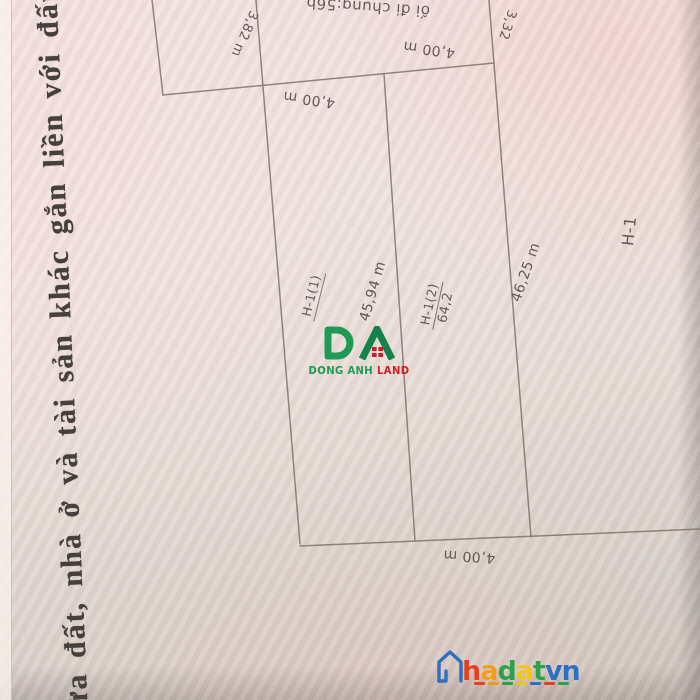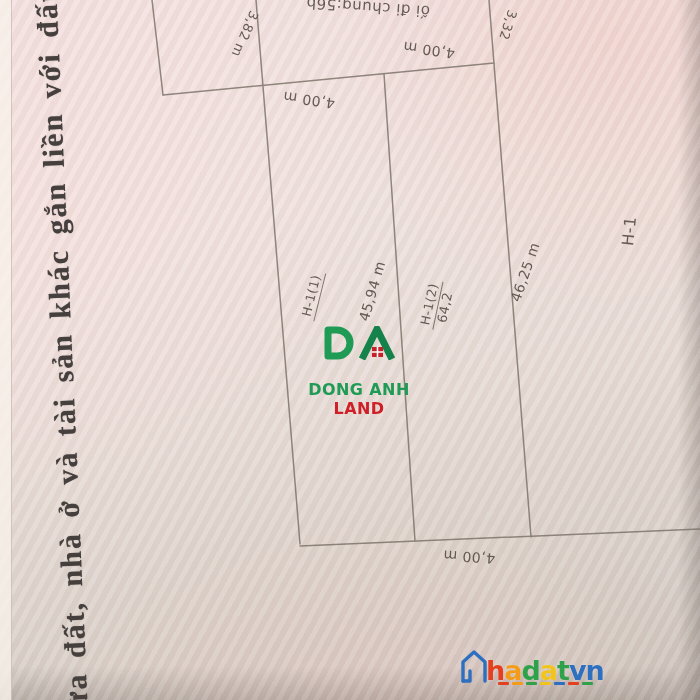--- a/index.html
+++ b/index.html
@@ -40,24 +40,24 @@
   .dim-4bot   {left:469px;top:557px;transform:translate(-50%,-50%) rotate(184deg);}
   .dim-4594   {left:372px;top:291px;transform:translate(-50%,-50%) rotate(-74deg);}
   .dim-4625   {left:525px;top:272px;transform:translate(-50%,-50%) rotate(-71deg);}
   .parcel1    {left:317px;top:297px;transform:translate(-50%,-50%) rotate(-76deg);}
   .parcel2    {left:438px;top:306px;transform:translate(-50%,-50%) rotate(-78deg);}
   .block-h1   {left:629px;top:231px;transform:translate(-50%,-50%) rotate(-84deg);font-size:16px;}
   .frac{display:flex;flex-direction:column;align-items:center;line-height:1.15;}
   .frac .num{border-bottom:1.3px solid rgba(90,80,73,.8);padding:0 3px 1px;font-size:12.5px;}
   .frac .den{font-size:13px;min-height:9px;}
   .logo{position:absolute;left:300px;top:326px;width:118px;text-align:center;}
-  .logo .name{font-size:16px;font-weight:bold;letter-spacing:.4px;margin-top:16px;}
+  .logo .name{font-size:10px;font-weight:bold;letter-spacing:.4px;margin-top:1px;}
   .logo .nm-green{color:#1f9b56;}
   .logo .nm-red{color:#cf1f28;}
-  .wm{position:absolute;left:458px;top:648px;width:234px;height:50px;}
+  .wm{position:absolute;left:434px;top:648px;width:234px;height:50px;}
   .wm .row{display:flex;align-items:flex-end;}
   .wm .letters{font-weight:bold;font-size:27px;line-height:1;letter-spacing:-1px;
     text-shadow:0 0 1px rgba(255,255,255,.6);}
   .wm .suffix{font-weight:bold;font-size:19px;line-height:1.25;letter-spacing:2px;color:#df2b1e;}
   .wm-l0{color:#e4401f}.wm-l1{color:#f39c1a}.wm-l2{color:#2fa14b}.wm-l3{color:#f0c41c}
   .wm-l4{color:#2fa14b}.wm-l5{color:#2e6fc0}.wm-l6{color:#2e6fc0}
   .wm .tagline{position:absolute;left:40px;top:34px;display:flex;gap:3px;}
   .wm .tagline i{display:block;width:11px;height:3px;border-radius:1px;}
   .house-svg{margin-right:-4px;}
 </style>

